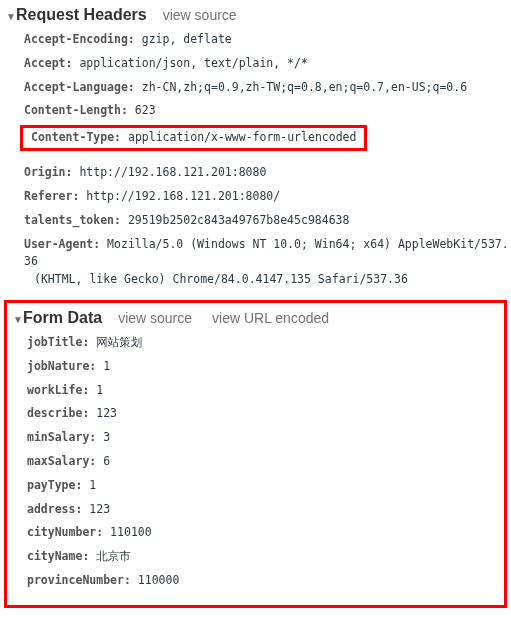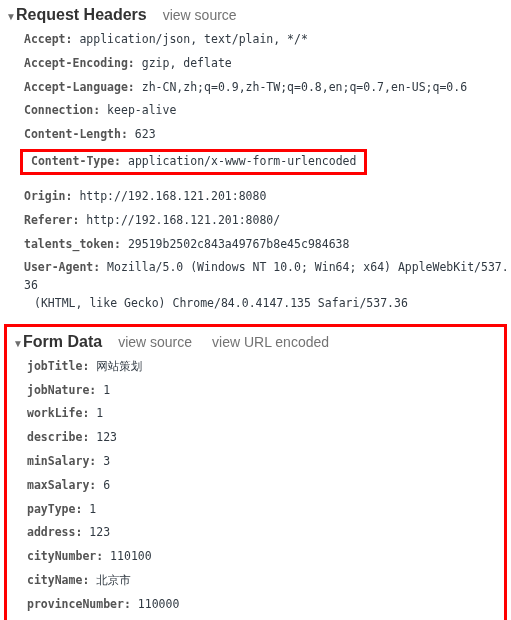--- a/index.html
+++ b/index.html
@@ -83,34 +83,30 @@
 
 <div class="section">
   <div class="section-header">
     <span class="tri">▼</span>
     <span class="title">Request Headers</span>
     <span class="link">view source</span>
   </div>
 
   <div class="kv-list">
     <div class="kv">
+      <span class="k">Accept-Encoding:</span>
+      <span class="v">gzip, deflate</span>
+    </div>
+    <div class="kv">
       <span class="k">Accept:</span>
       <span class="v">application/json, text/plain, */*</span>
     </div>
     <div class="kv">
-      <span class="k">Accept-Encoding:</span>
-      <span class="v">gzip, deflate</span>
-    </div>
-    <div class="kv">
       <span class="k">Accept-Language:</span>
       <span class="v">zh-CN,zh;q=0.9,zh-TW;q=0.8,en;q=0.7,en-US;q=0.6</span>
-    </div>
-    <div class="kv">
-      <span class="k">Connection:</span>
-      <span class="v">keep-alive</span>
     </div>
     <div class="kv">
       <span class="k">Content-Length:</span>
       <span class="v">623</span>
     </div>
   </div>
 
   <div class="highlighted-row">
     <span class="box-red-ct">
       <span class="kv">

